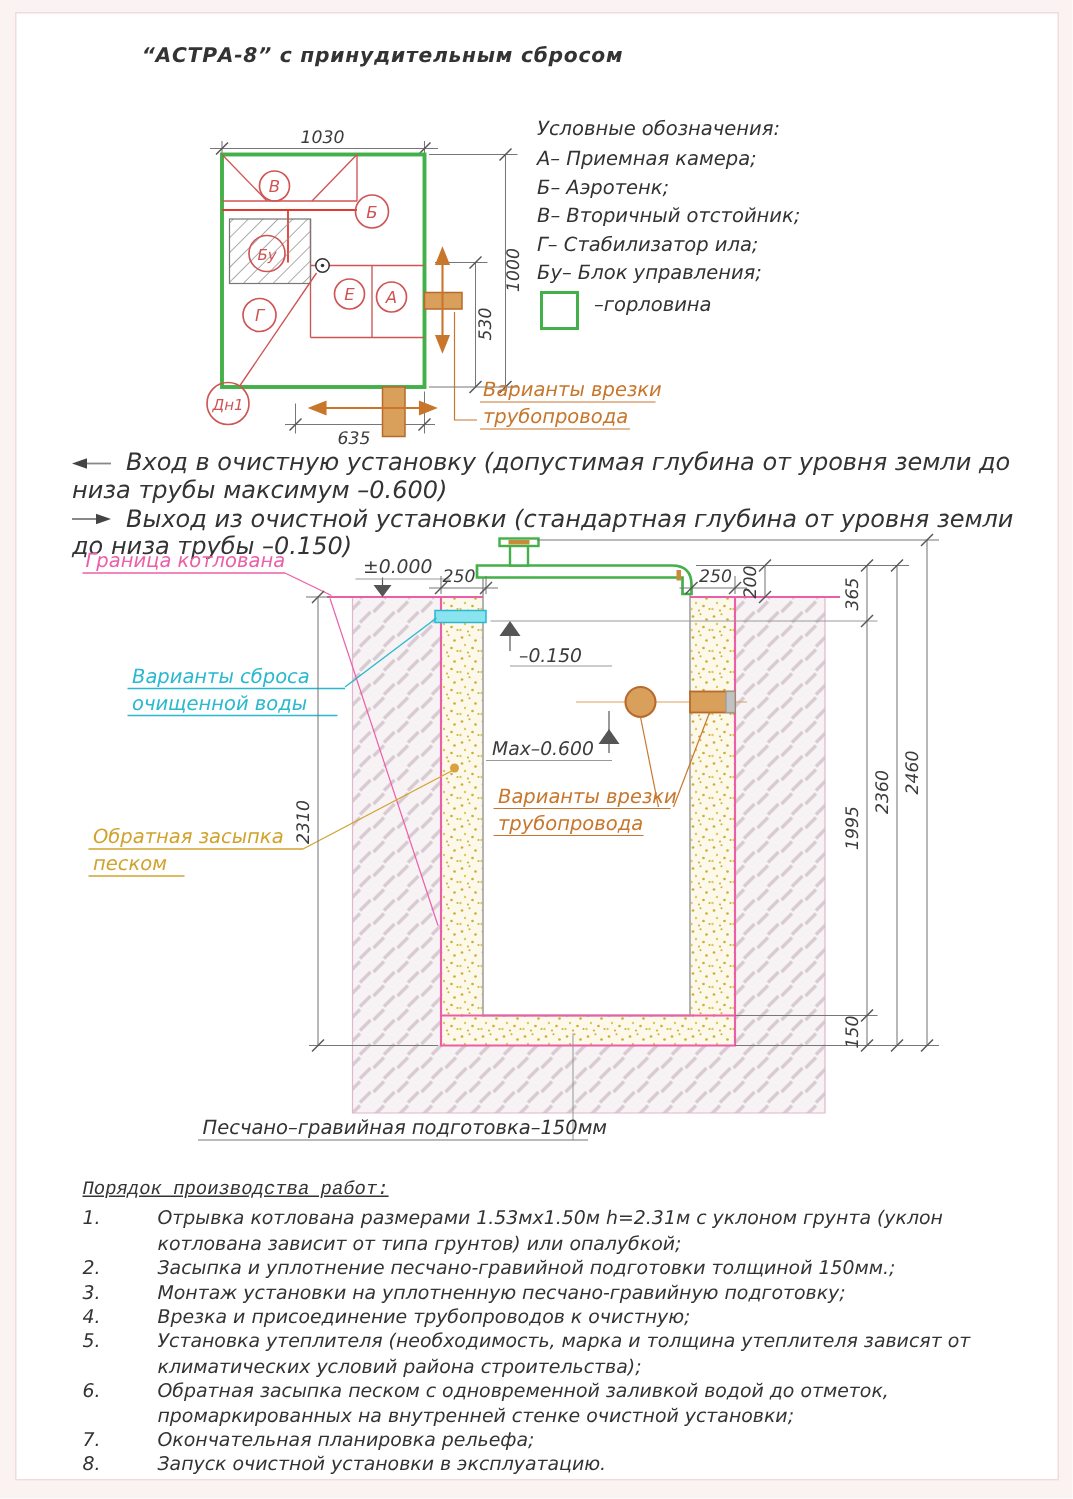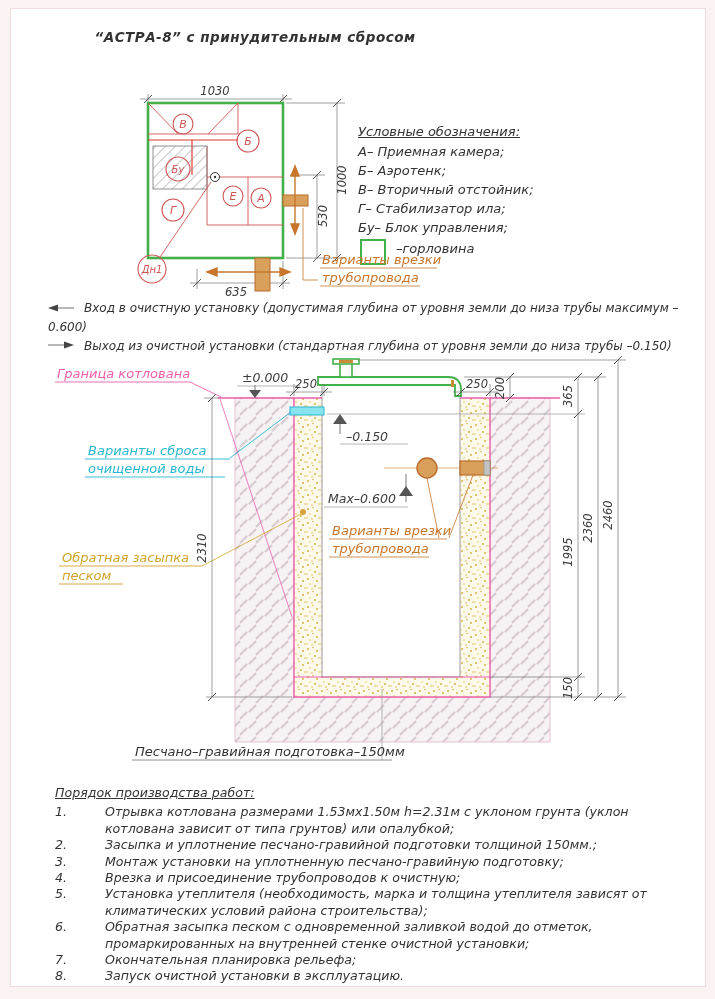--- a/index.html
+++ b/index.html
@@ -17,37 +17,37 @@
   }
   .abs{position:absolute;}
   .title-block{
     left:90px;top:28px;width:330px;text-align:center;
     font-size:13.5px;font-weight:bold;line-height:18px;letter-spacing:.5px;
   }
   .legend{
     left:358px;top:77px;width:258px;
     font-size:13px;line-height:19px;
   }
-  .legend .lg-title{text-decoration:underline;margin-bottom:1px;margin-top:45px;}
+  .legend .lg-title{margin-bottom:1px;}
   .legend .mouth-row{display:flex;align-items:flex-start;gap:10px;margin-top:2px;}
   .mouth-square{
     width:22px;height:22px;border:2px solid #43b049;background:#fff;
     flex-shrink:0;margin-left:2px;
   }
   .io-block{
     left:48px;top:299px;width:650px;
-    font-size:12px;line-height:18px;
+    font-size:16px;line-height:18px;
   }
   .io-block p{margin:0 0 1px 0;}
   .io-arrow{display:inline-block;vertical-align:middle;margin-right:10px;}
   .work-order{
     left:55px;top:785px;width:645px;
     font-size:12.6px;line-height:16.4px;
   }
-  .wo-title{text-decoration:underline;margin-bottom:3px;}
+  .wo-title{text-decoration:underline;margin-bottom:3px;font-family:Liberation Mono, monospace;}
   .wo-row{display:flex;}
   .wo-num{width:50px;flex-shrink:0;}
   .wo-text{flex:1;}
   svg text{font-family:"DejaVu Sans",sans-serif;font-style:italic;}
   .dimtxt{font-size:11.5px;fill:#3c3c3c;}
   .lbl13{font-size:13px;}
 </style>
 </head>
 <body>
 

